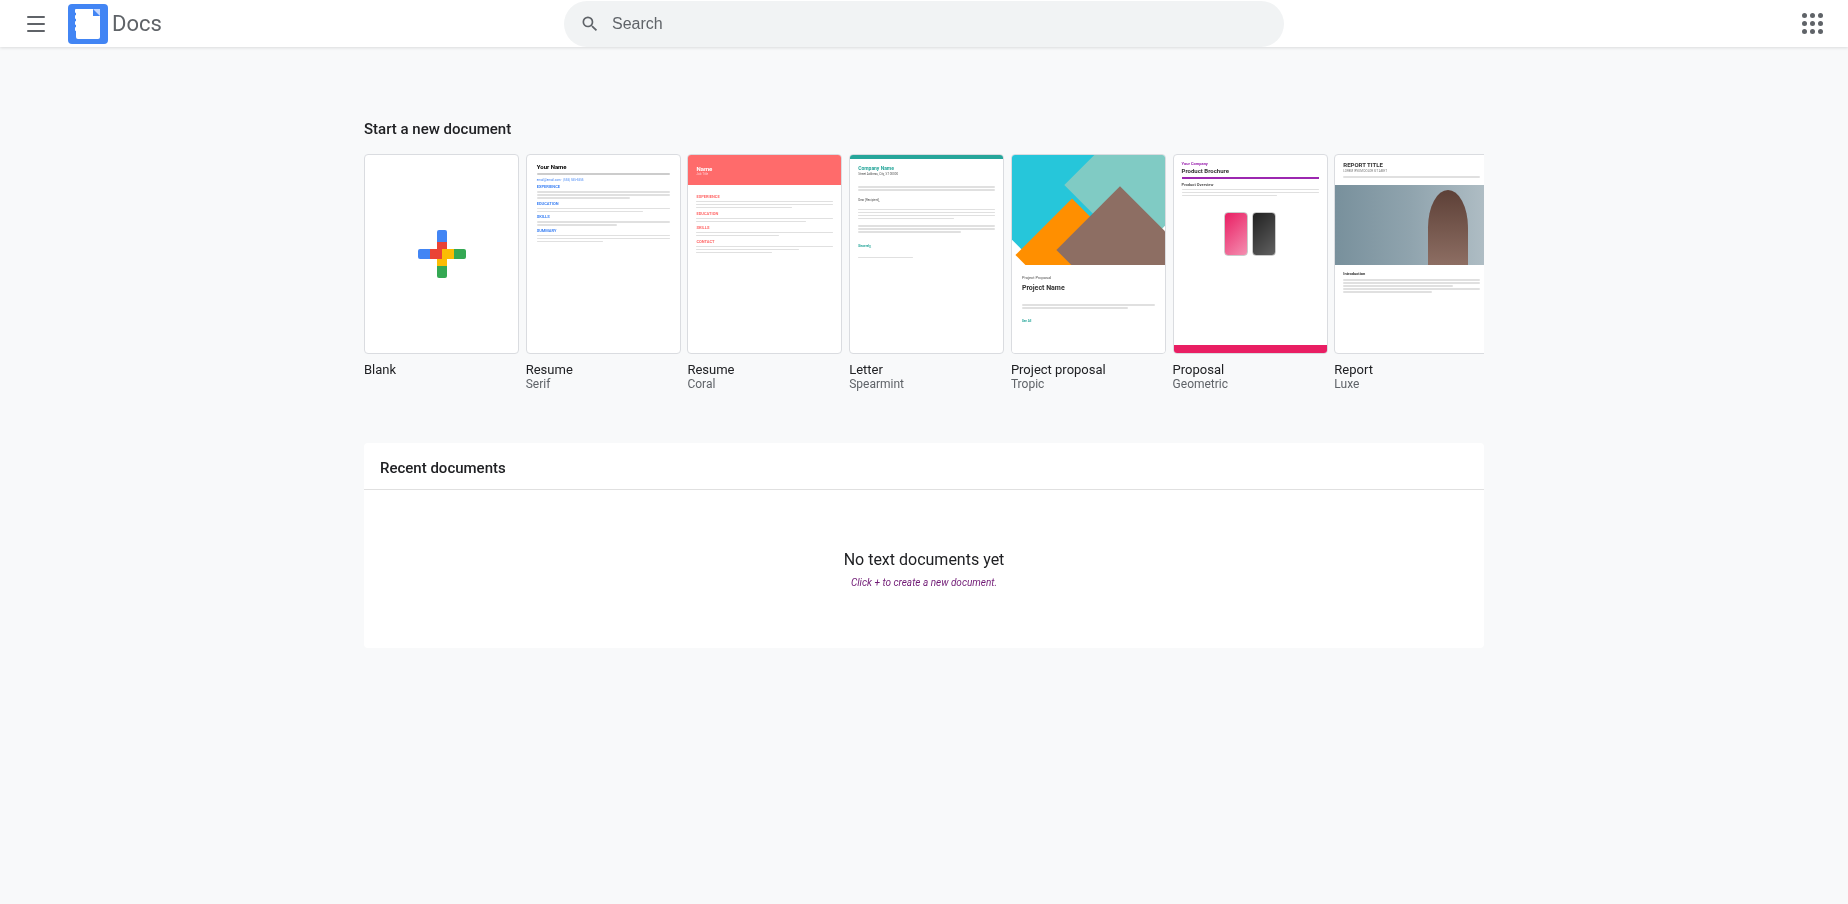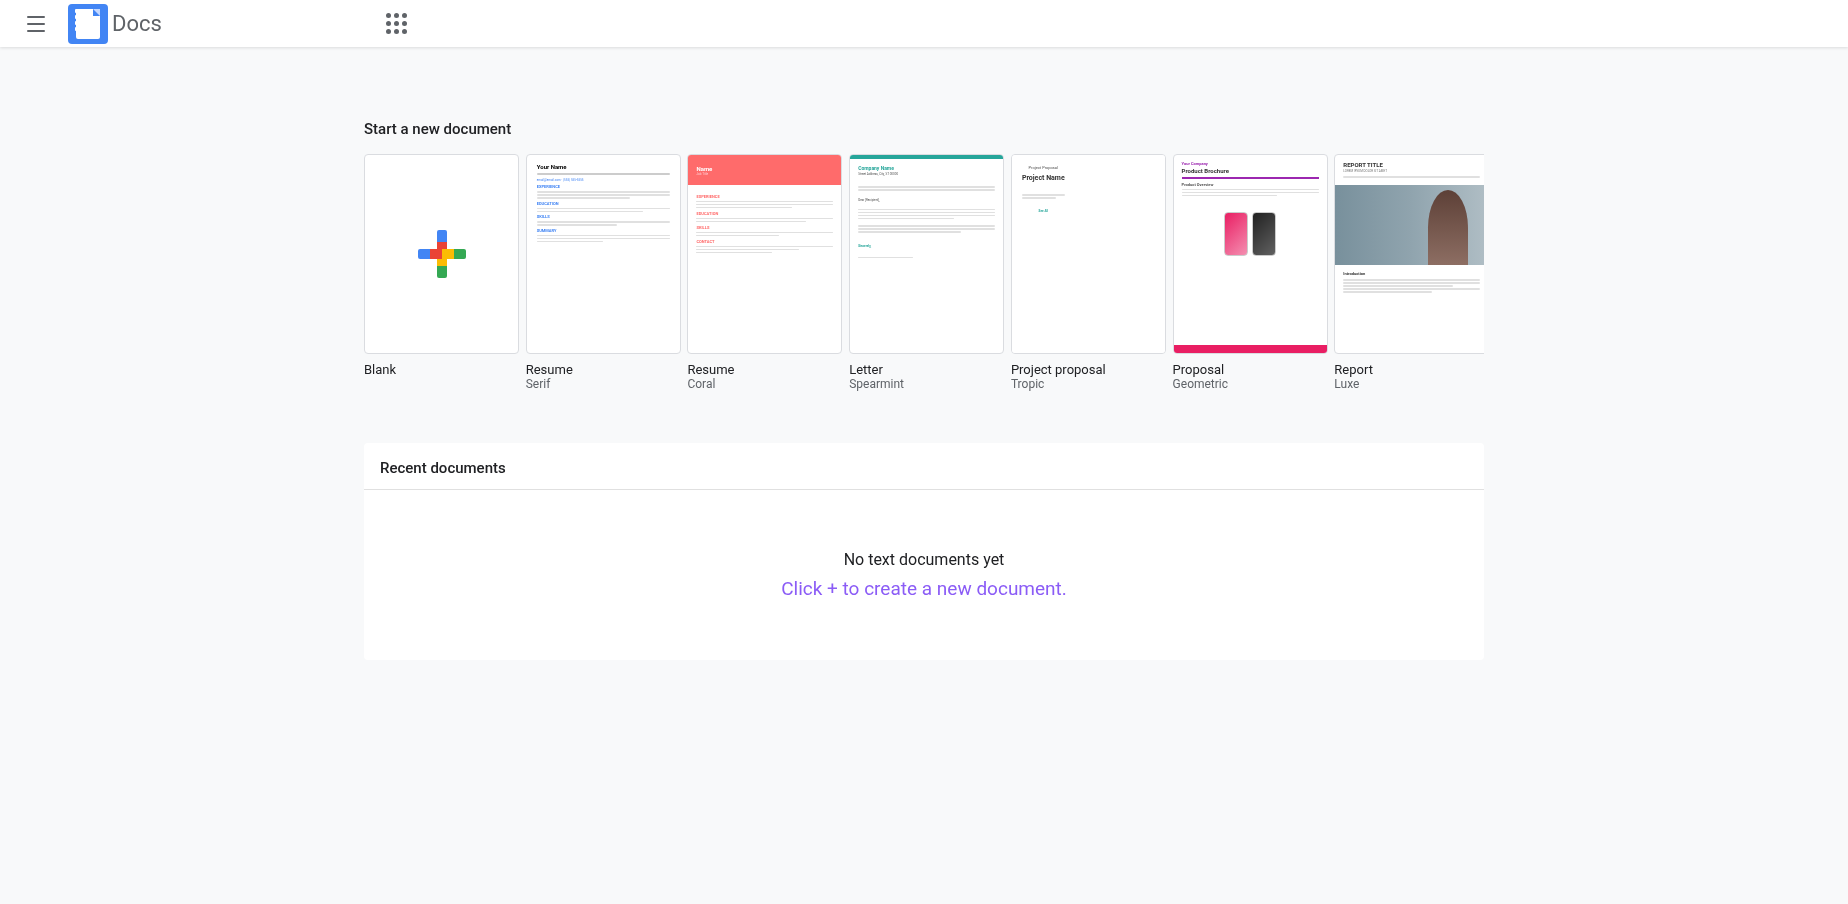--- a/index.html
+++ b/index.html
@@ -254,21 +254,21 @@
 
     
     .spearmint-header { border-top: 4px solid #26a69a; padding: 6px 8px 0; }
     .spearmint-company { color: #26a69a; font-size: 5px; font-weight: bold; }
     .spearmint-body { padding: 0 8px 6px; font-size: 3px; color: #555; line-height: 2; }
 
     
     .tropic-cover {
       width: 100%; height: 100%;
       background: #fff;
-      display: flex;  text-align: center;
+      display: flex; flex-direction: column;
     }
     .tropic-shapes {
       height: 110px;
       position: relative;
       overflow: hidden;
     }
     .tropic-shape1 {
       position: absolute;
       top: -20px; left: -20px;
       width: 120px; height: 120px;
@@ -386,22 +386,23 @@
     .empty-state {
       padding: 60px 20px;
       text-align: center;
     }
     .empty-title {
       font-size: 16px;
       color: #202124;
       margin-bottom: 8px;
     }
     .empty-subtitle {
-      font-size: 19px;
-      color: #8b5cf6;
+      font-size: 10px;
+      color: #701a75;
+      font-style: italic;
     }
 
     
     .icon-svg {
       width: 20px; height: 20px;
       fill: currentColor;
     }
     .icon-sm {
       width: 16px; height: 16px;
     }
@@ -419,20 +420,28 @@
       </div>
     </button>
     <a class="logo-area" href="#">
       <div class="docs-icon">
         <div class="docs-icon-page"></div>
       </div>
       <span class="docs-logo-text">Docs</span>
     </a>
   </div>
 
+  <div class="header-search">
+    <div class="search-bar">
+      <svg class="search-icon-svg icon-svg" viewBox="0 0 24 24" fill="#5f6368">
+        <path d="M15.5 14h-.79l-.28-.27A6.471 6.471 0 0 0 16 9.5 6.5 6.5 0 1 0 9.5 16c1.61 0 3.09-.59 4.23-1.57l.27.28v.79l5 4.99L20.49 19l-4.99-5zm-6 0C7.01 14 5 11.99 5 9.5S7.01 5 9.5 5 14 7.01 14 9.5 11.99 14 9.5 14z"></path>
+      </svg>
+      <input class="search-input" type="text" placeholder="Search" style="">
+    </div>
+  </div>
 
   <div class="header-right">
     <button class="grid-icon-btn" title="Google apps">
       <div class="grid-dots">
         <span></span>
           <span></span>
           <span></span>
         <span></span>
           <span></span>
           <span></span>

